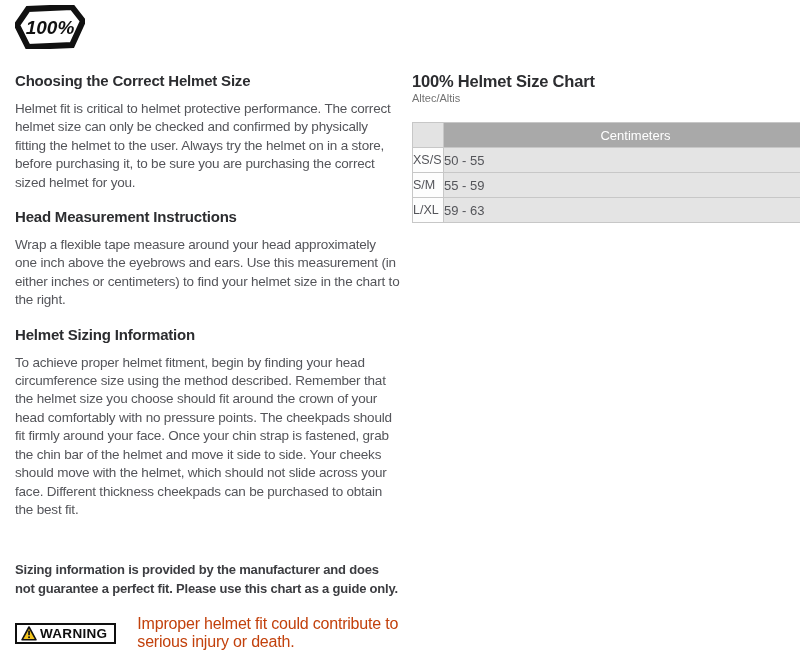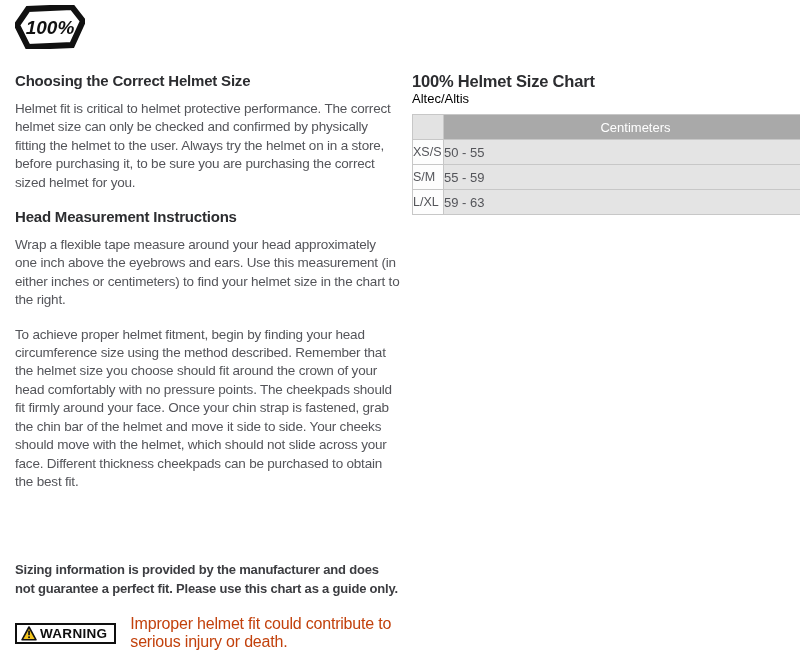--- a/index.html
+++ b/index.html
@@ -61,20 +61,21 @@
     color: #3c3d41;
     letter-spacing: -0.2px;
     margin: 0;
   }
   .warning-row {
     position: absolute;
     left: 0;
     top: 543px;
     display: flex;
     align-items: center;
+    gap: 7px;
   }
   .warning-badge {
     display: inline-flex;
     align-items: center;
     gap: 3px;
     border: 2px solid #0f0f0f;
     background: #ffffff;
     padding: 1px 7px 1px 4px;
     font-size: 13.5px;
     font-weight: bold;
@@ -96,24 +97,24 @@
   }
   .chart-title {
     margin: 0 0 1px 0;
     font-size: 16.5px;
     line-height: 18px;
     font-weight: bold;
     color: #2c2d30;
     letter-spacing: -0.2px;
   }
   .chart-subtitle {
-    margin: 0 0 8px 0;
-    font-size: 13px;
+    margin: 0 0 16px 0;
+    font-size: 11px;
     line-height: 15px;
-    color: #000000;
+    color: #737373;
   }
   table.size-chart {
     border-collapse: collapse;
     width: 416px;
     table-layout: fixed;
   }
   table.size-chart th, table.size-chart td {
     border: 1px solid #c7c7c7;
     height: 24px;
     padding: 0;
@@ -159,20 +160,21 @@
       <h3>Choosing the Correct Helmet Size</h3>
       <p>Helmet fit is critical to helmet protective performance. The correct helmet size can only be checked and confirmed by physically fitting the helmet to the user. Always try the helmet on in a store, before purchasing it, to be sure you are purchasing the correct sized helmet for you.</p>
     </div>
 
     <div class="section">
       <h3>Head Measurement Instructions</h3>
       <p>Wrap a flexible tape measure around your head approximately one inch above the eyebrows and ears. Use this measurement (in either inches or centimeters) to find your helmet size in the chart to the right.</p>
     </div>
 
     <div class="section">
+      <h3>Helmet Sizing Information</h3>
       <p>To achieve proper helmet fitment, begin by finding your head circumference size using the method described. Remember that the helmet size you choose should fit around the crown of your head comfortably with no pressure points. The cheekpads should fit firmly around your face. Once your chin strap is fastened, grab the chin bar of the helmet and move it side to side. Your cheeks should move with the helmet, which should not slide across your face. Different thickness cheekpads can be purchased to obtain the best fit.</p>
     </div>
 
     <p class="disclaimer">Sizing information is provided by the manufacturer and does not guarantee a perfect fit. Please use this chart as a guide only.</p>
 
     <div class="warning-row">
       <span class="warning-badge">
         <svg width="16" height="15" viewBox="0 0 16 15" aria-hidden="true">
           <polygon points="8,1 15,13.8 1,13.8" fill="#f2c41d" stroke="#111111" stroke-width="1.6" stroke-linejoin="round"></polygon>
           <rect x="7.2" y="4.6" width="1.7" height="4.6" fill="#111111"></rect>

